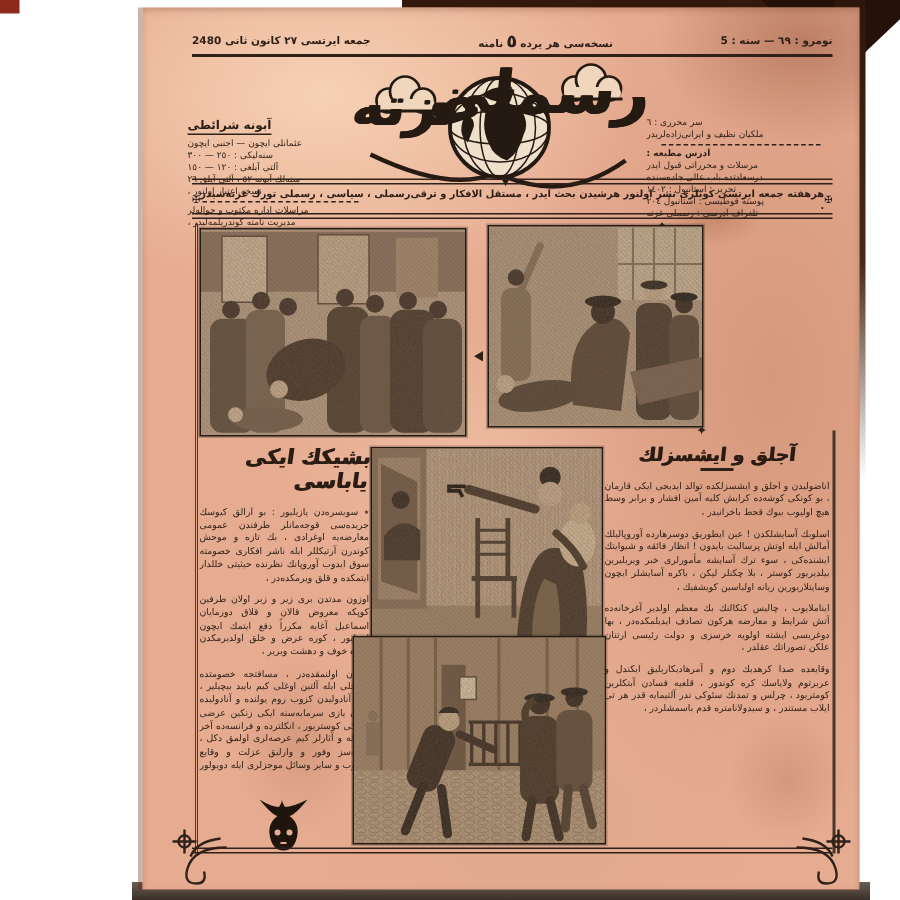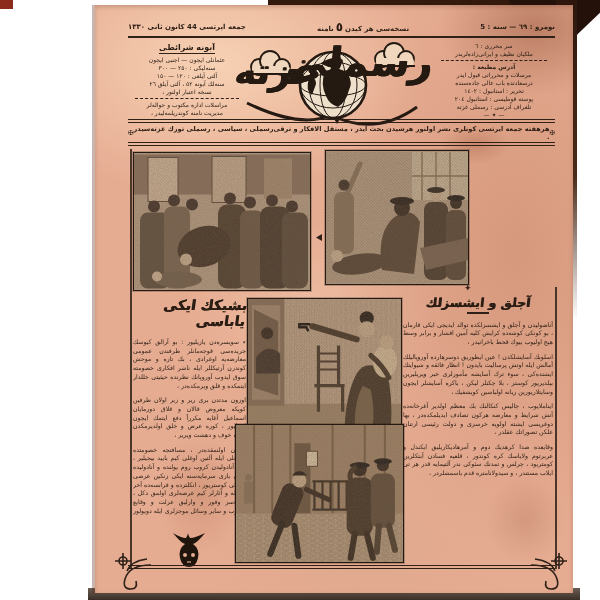--- a/index.html
+++ b/index.html
@@ -31,21 +31,21 @@
 
   .abs{position:absolute;}
   .rtl{direction:rtl;unicode-bidi:isolate;}
   .rule{background:#2f2118;}
   .rule2{border-top:1.6px solid #2f2118;border-bottom:1.6px solid #2f2118;height:2.4px;}
   .vrule{width:2px;background:linear-gradient(90deg,#2f2118 45%,transparent 45%,transparent 60%,#2f2118 60%);opacity:.85;}
 
   .info-row{display:flex;justify-content:space-between;align-items:center;font-size:7px;font-weight:bold;}
   .price-big{font-size:12px;font-weight:bold;margin:0 2px;}
 
-  .box{font-size:6px;line-height:8px;text-align:center;}
+  .box{font-size:6px;line-height:8px;text-align:left;margin-top:36px;}
   .box .hd{font-size:8px;font-weight:bold;border-bottom:1.2px solid #2f2118;display:inline-block;padding-bottom:1px;margin-bottom:2px;}
   .box .ln{white-space:nowrap;overflow:hidden;}
   .box .sep{border-top:1px dashed #2f2118;margin:2px 10px;}
 
   .title-word{position:absolute;font-weight:bold;color:#241a12;
               text-shadow:0.7px 0 #241a12,-0.5px 0 #241a12;transform:skewX(-6deg);}
   .motto{display:flex;justify-content:space-between;align-items:center;font-size:6.6px;font-weight:bold;}
 
   .photo{position:absolute;border:1.6px solid #241a12;background:#b79b81;box-shadow:0 0 0 1px rgba(36,26,18,.25);}
   .photo svg{display:block;width:100%;height:100%;}
@@ -89,23 +89,23 @@
   <div class="edge-bottom"></div>
 
   <div class="paper">
     <div class="stain s1"></div>
     <div class="stain s2"></div>
     <div class="stain s3"></div>
 
     <div class="abs info-row rtl" style="left:33px;top:16px;width:427px;height:12px;">
       <span>نومرو : ٦٩ — سنه : 5</span>
       <span>
-        <span>نسخه‌سی هر كیدن</span><span class="price-big">٥</span><span>نامنه</span>
+        <span>نسخه‌سی هر یرده</span><span class="price-big">٥</span><span>نامنه</span>
       </span>
-      <span>جمعه ایرتسی 44 كانون ثانی ١٣٣٠</span>
+      <span>جمعه ایرتسی ٢٧ كانون ثانی 2480</span>
     </div>
     <div class="abs rule" style="left:33px;top:31px;width:427px;height:2.2px;"></div>
 
     <div class="abs box rtl" style="left:30px;top:39px;width:124px;">
       <div><span class="hd">آبونه شرائطی</span></div>
       <div class="ln">عثمانلی ایچون — اجنبی ایچون</div>
       <div class="ln">سنه‌لیكی : ٢٥٠ — ٣٠٠</div>
       <div class="ln">آلتی آیلغی : ١٢٠ — ١٥٠</div>
       <div class="ln">سنه‌لك آبونه ٥٢ ، آلتی آیلق ٢٦</div>
       <div class="ln">نسخه اعتبار اولنور ،</div>

